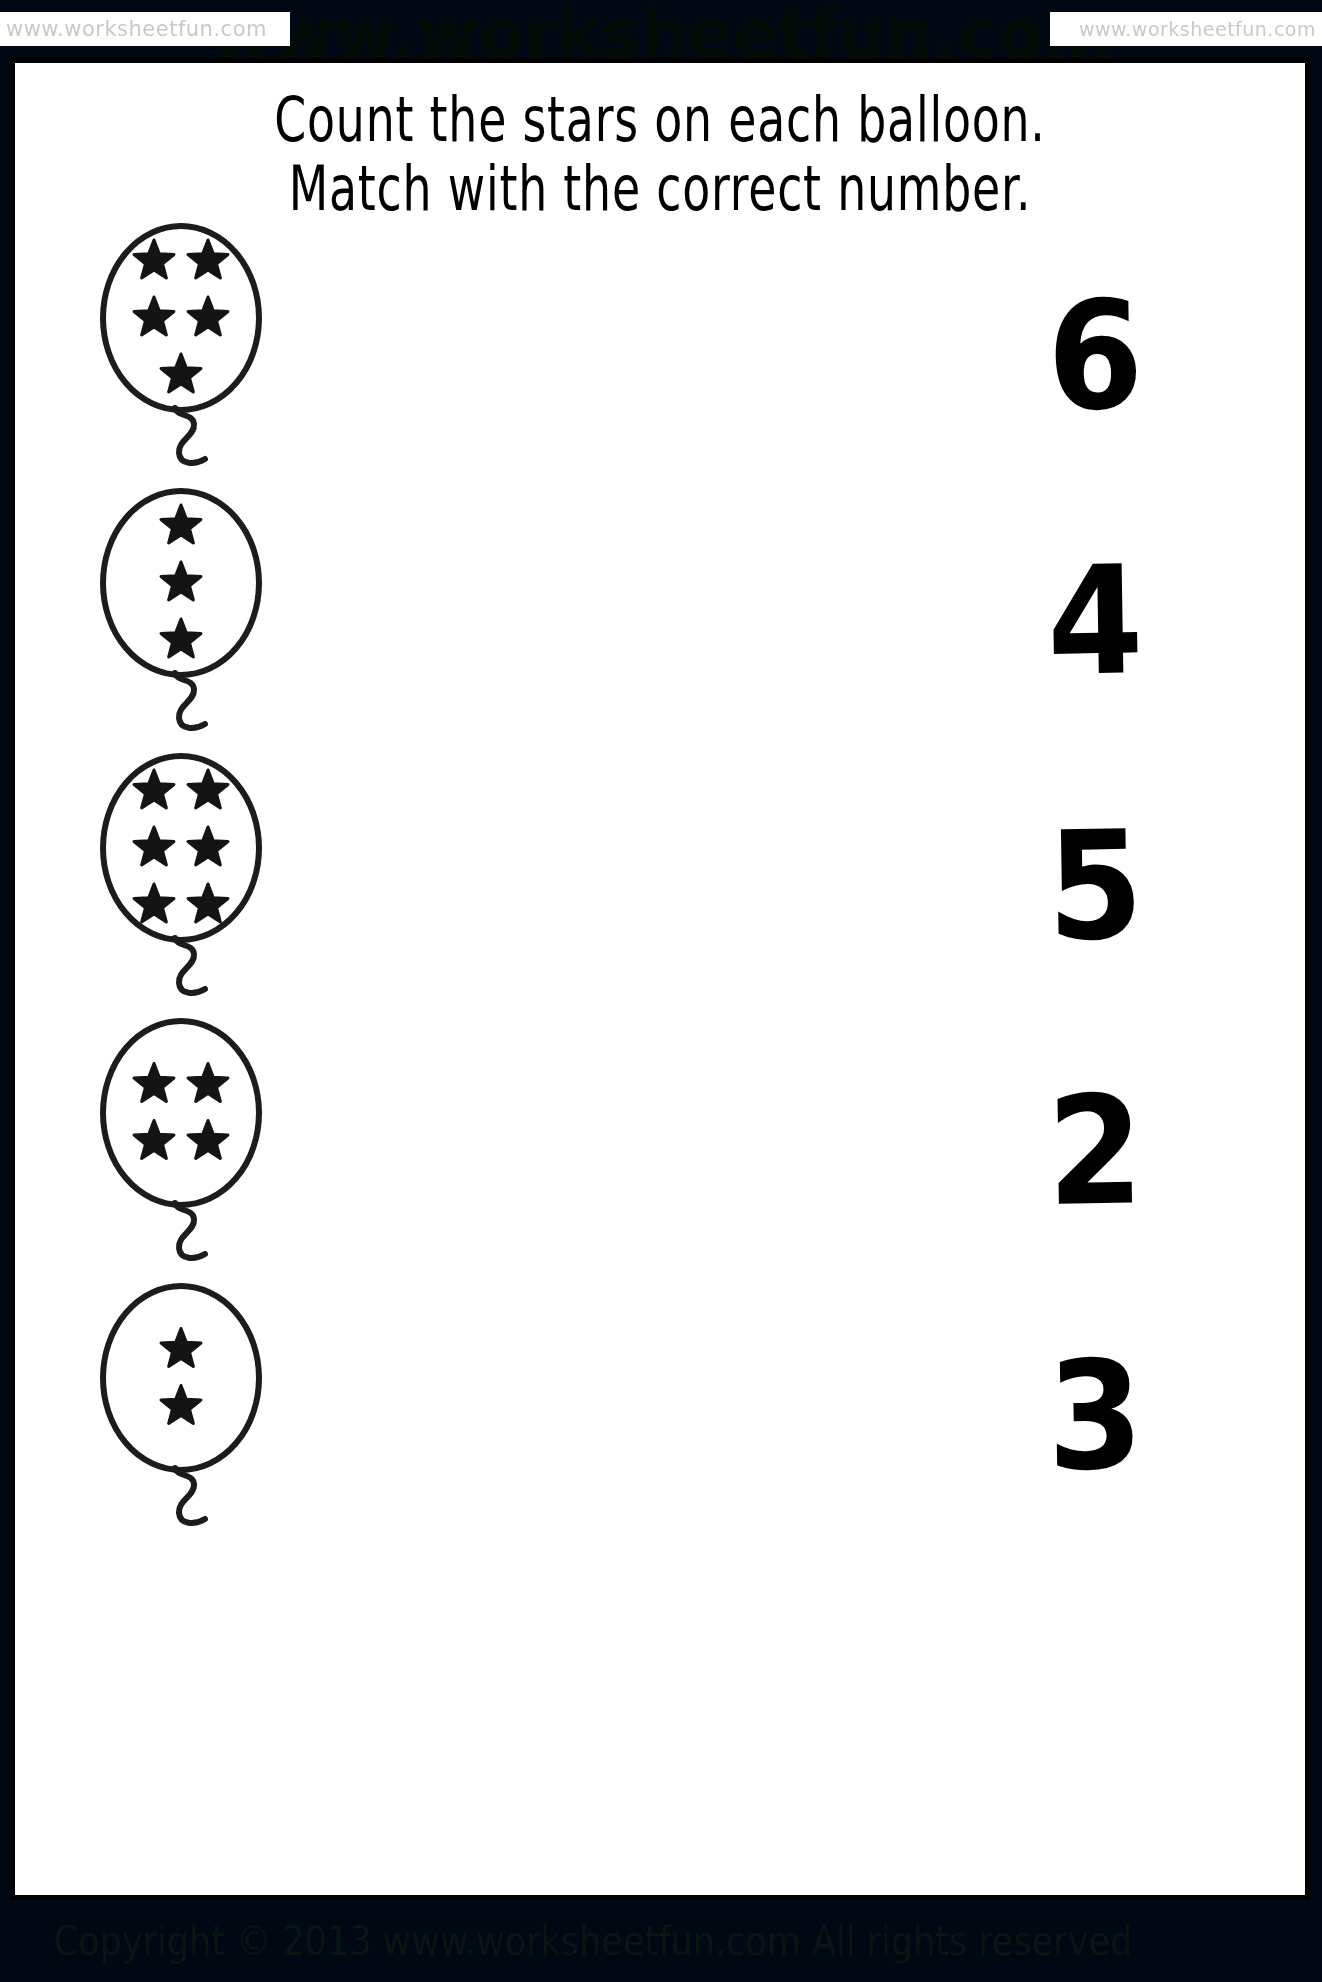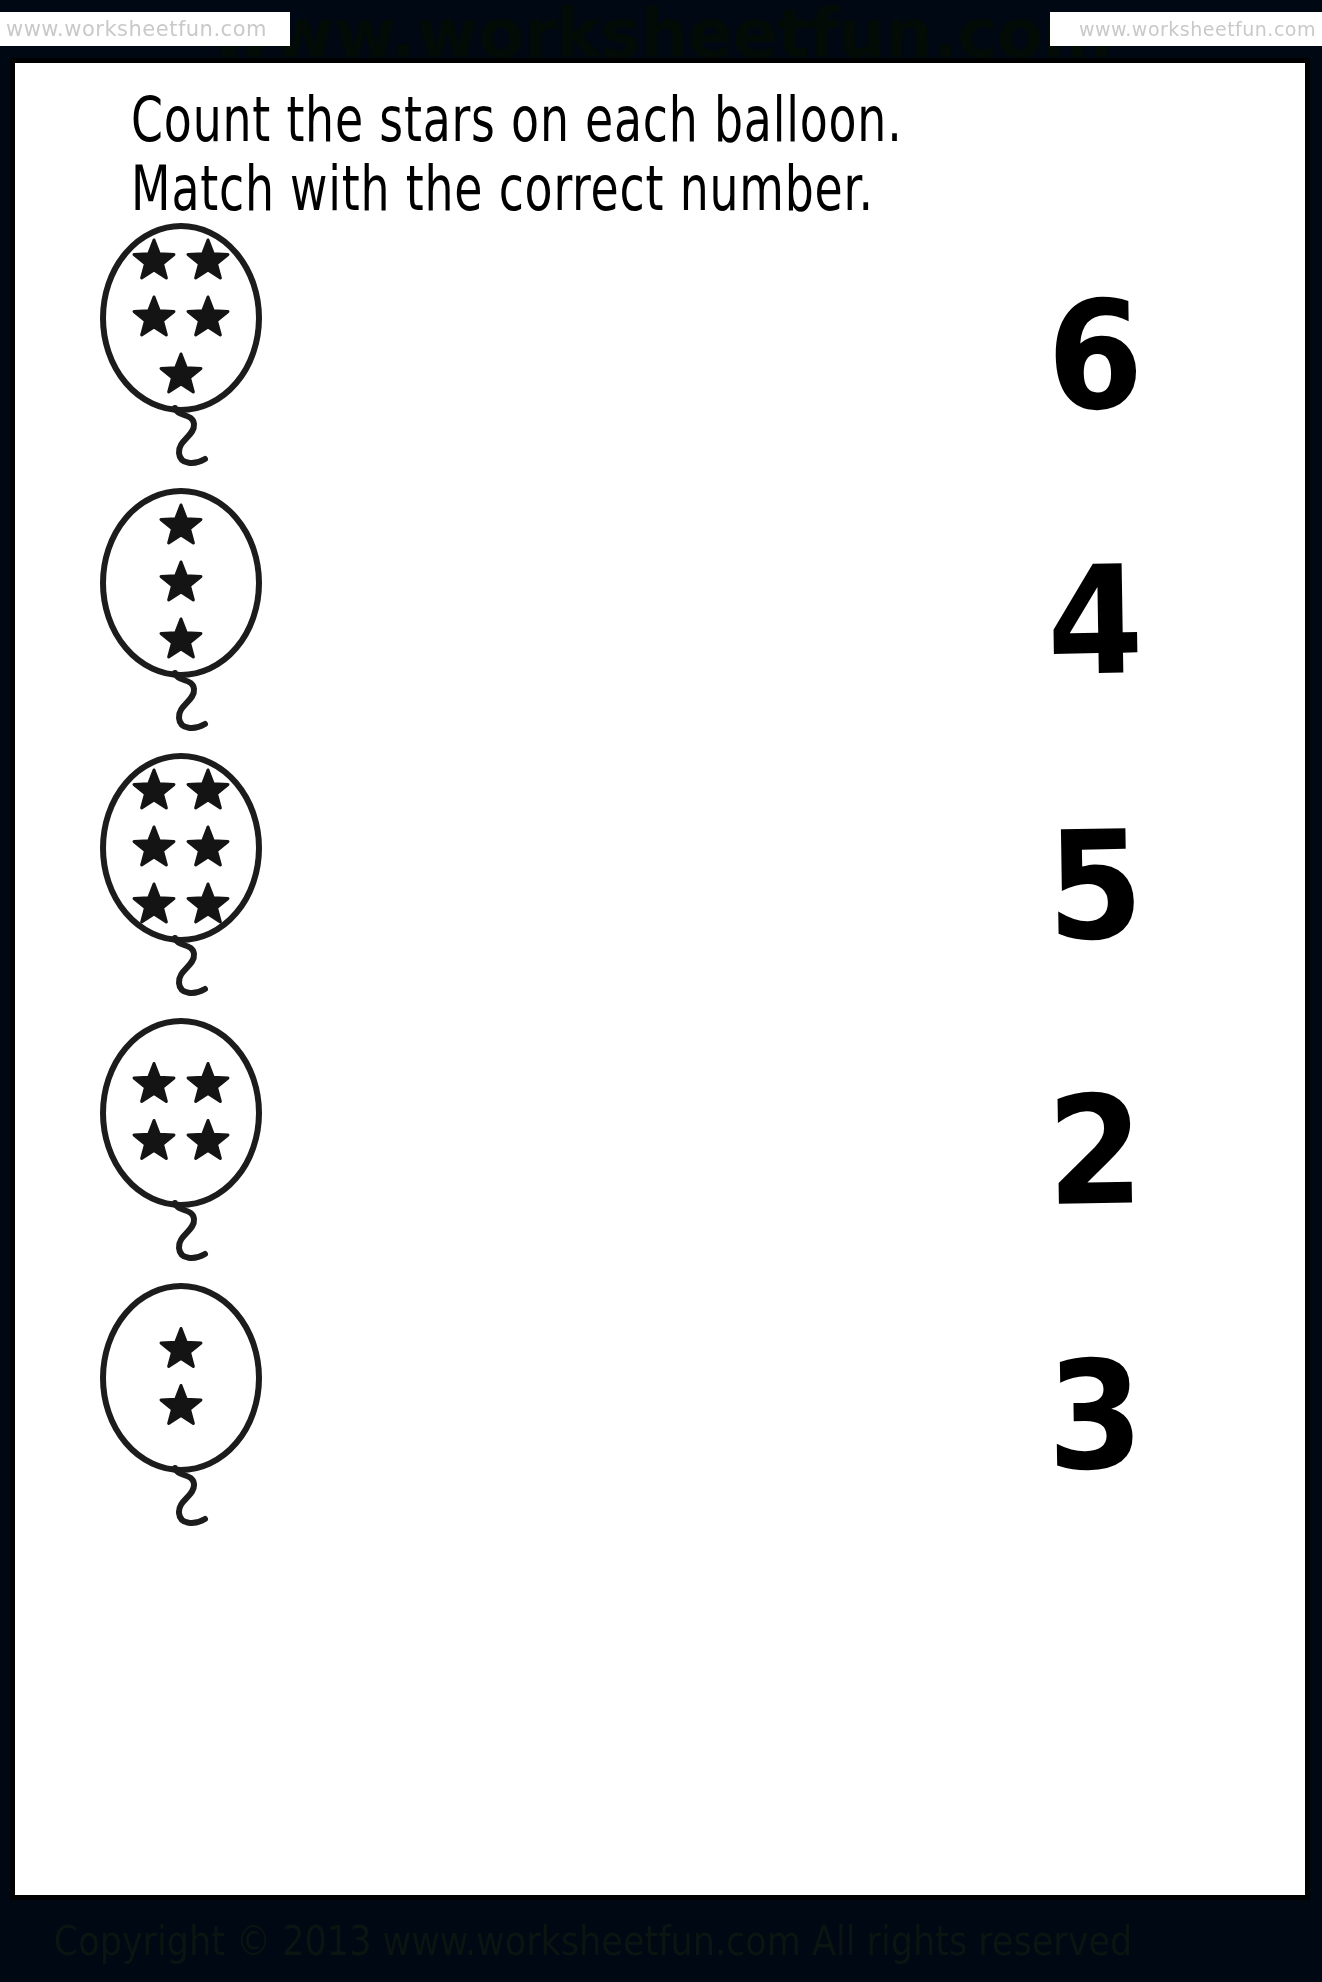--- a/index.html
+++ b/index.html
@@ -28,21 +28,21 @@
     font-size:68px;font-weight:700;color:#020b05;white-space:nowrap;
     letter-spacing:-1px;
   }
   
   #page{
     position:absolute;left:10px;top:58px;width:1300px;height:1842px;
     background:#fff;border:5px solid #000;box-sizing:border-box;
   }
   
   #title{
-    position:absolute;left:0;top:22px;width:100%;
+    position:absolute;left:0;top:22px;width:100%;text-align:center;
     font-family:"DejaVu Sans Condensed","Liberation Sans Narrow","Liberation Sans", sans-serif;
   }
   .title-line{
     font-size:62px;font-weight:400;color:#000;line-height:1.12;
     transform:scaleX(.82);letter-spacing:1px;white-space:nowrap;
   }
   
   #rows{position:absolute;left:0;top:160px;width:100%;}
   .row{position:relative;height:265px;}
   .balloon-cell{position:absolute;left:78px;top:0;width:200px;height:265px;}

